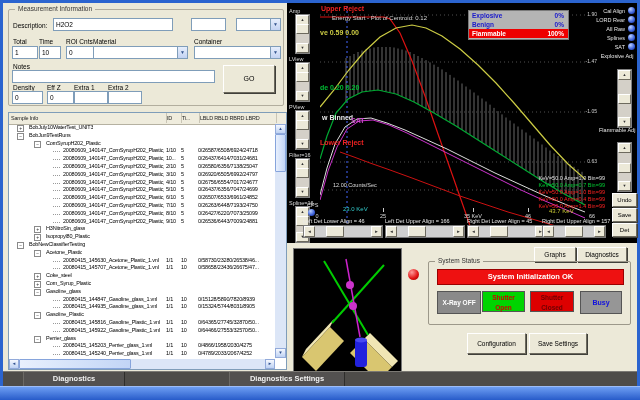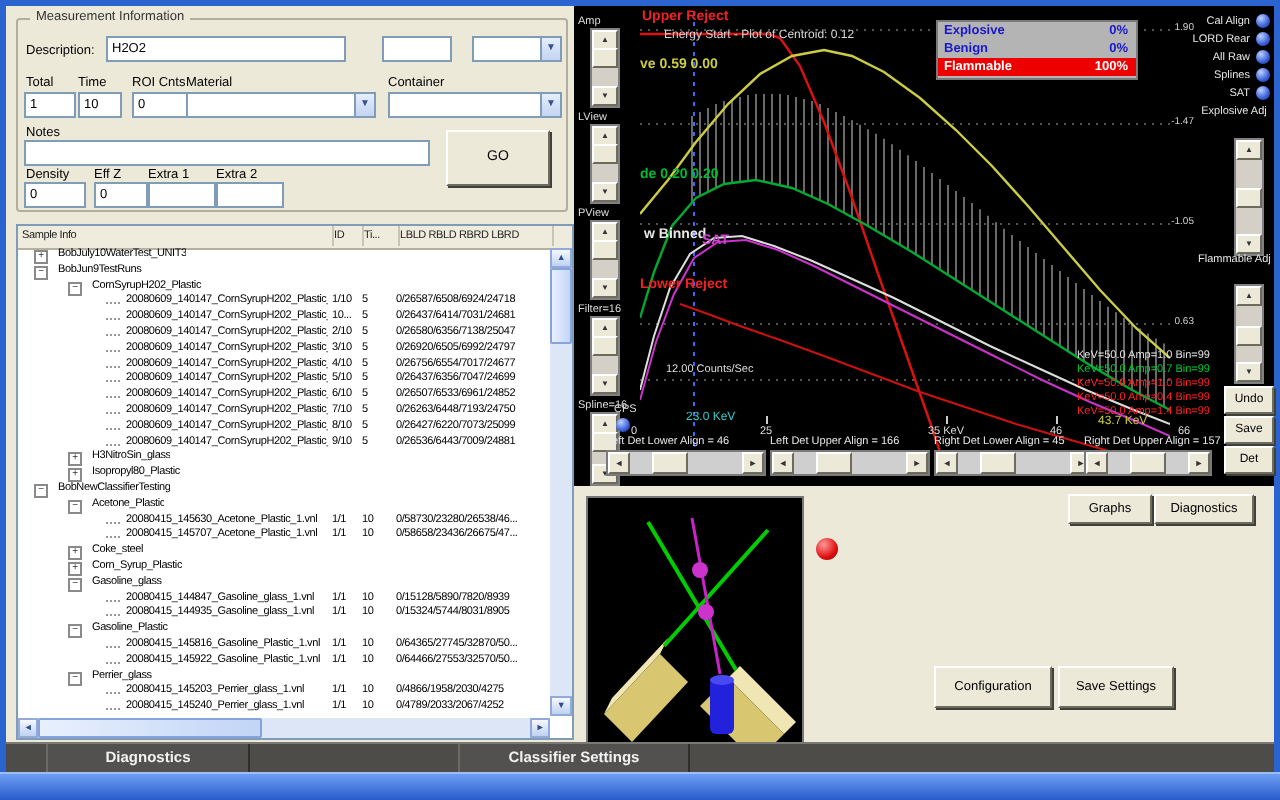--- a/index.html
+++ b/index.html
@@ -576,21 +576,29 @@
       <rect x="61" y="90" width="12" height="28" rx="3" fill="#2222dd"></rect>
       <ellipse cx="67" cy="91" rx="6" ry="2.5" fill="#4949f2"></ellipse>
     </svg>
   </div>
 
   <div class="btn3d" style="left:534px;top:247px;width:40px;height:13px;line-height:13px;font-size:6.5px;">Graphs</div>
   <div class="btn3d" style="left:577px;top:247px;width:48px;height:13px;line-height:13px;font-size:6.5px;">Diagnostics</div>
 
   <span style="position:absolute;left:408px;top:269px;width:11px;height:11px;border-radius:50%;background:radial-gradient(circle at 35% 30%,#ff9a9a,#e01111 60%,#8a0000);"></span>
 
+  <div class="gb" style="left:428px;top:261px;width:201px;height:62px;border-color:#9c988a;">
+    <span class="cap">System Status</span>
+    <div class="banner" style="left:8px;top:7px;width:185px;height:14px;line-height:14px;">System Initialization OK</div>
+    <div class="cbtn" style="left:8px;top:29px;width:42px;height:21px;line-height:21px;background:#8a8a8a;color:#fff;font-size:6.5px;">X-Ray OFF</div>
+    <div class="cbtn" style="left:53px;top:29px;width:43px;height:21px;background:#00d400;color:#cc0000;font-size:6.5px;line-height:10px;padding-top:1px;box-sizing:border-box;">Shutter Open</div>
+    <div class="cbtn" style="left:101px;top:29px;width:44px;height:21px;background:#dd0000;color:#6e0000;font-size:6.5px;line-height:10px;padding-top:1px;box-sizing:border-box;">Shutter Closed</div>
+    <div class="cbtn" style="left:151px;top:29px;width:40px;height:21px;line-height:21px;background:#969696;color:#1111dd;font-size:7px;">Busy</div>
+  </div>
   <div class="btn3d" style="left:467px;top:333px;width:57px;height:19px;line-height:19px;font-size:6.5px;">Configuration</div>
   <div class="btn3d" style="left:529px;top:333px;width:56px;height:19px;line-height:19px;font-size:6.5px;">Save Settings</div>
 
   <div class="tabbar">
     <div class="tab" style="left:20px;width:100px;">Diagnostics</div>
-    <div class="tab" style="left:226px;width:114px;">Classifier Settings</div>
+    <div class="tab" style="left:226px;width:114px;">Diagnostics Settings</div>
   </div>
   <div class="botblue"></div>
 </div>
 
 </body></html>

